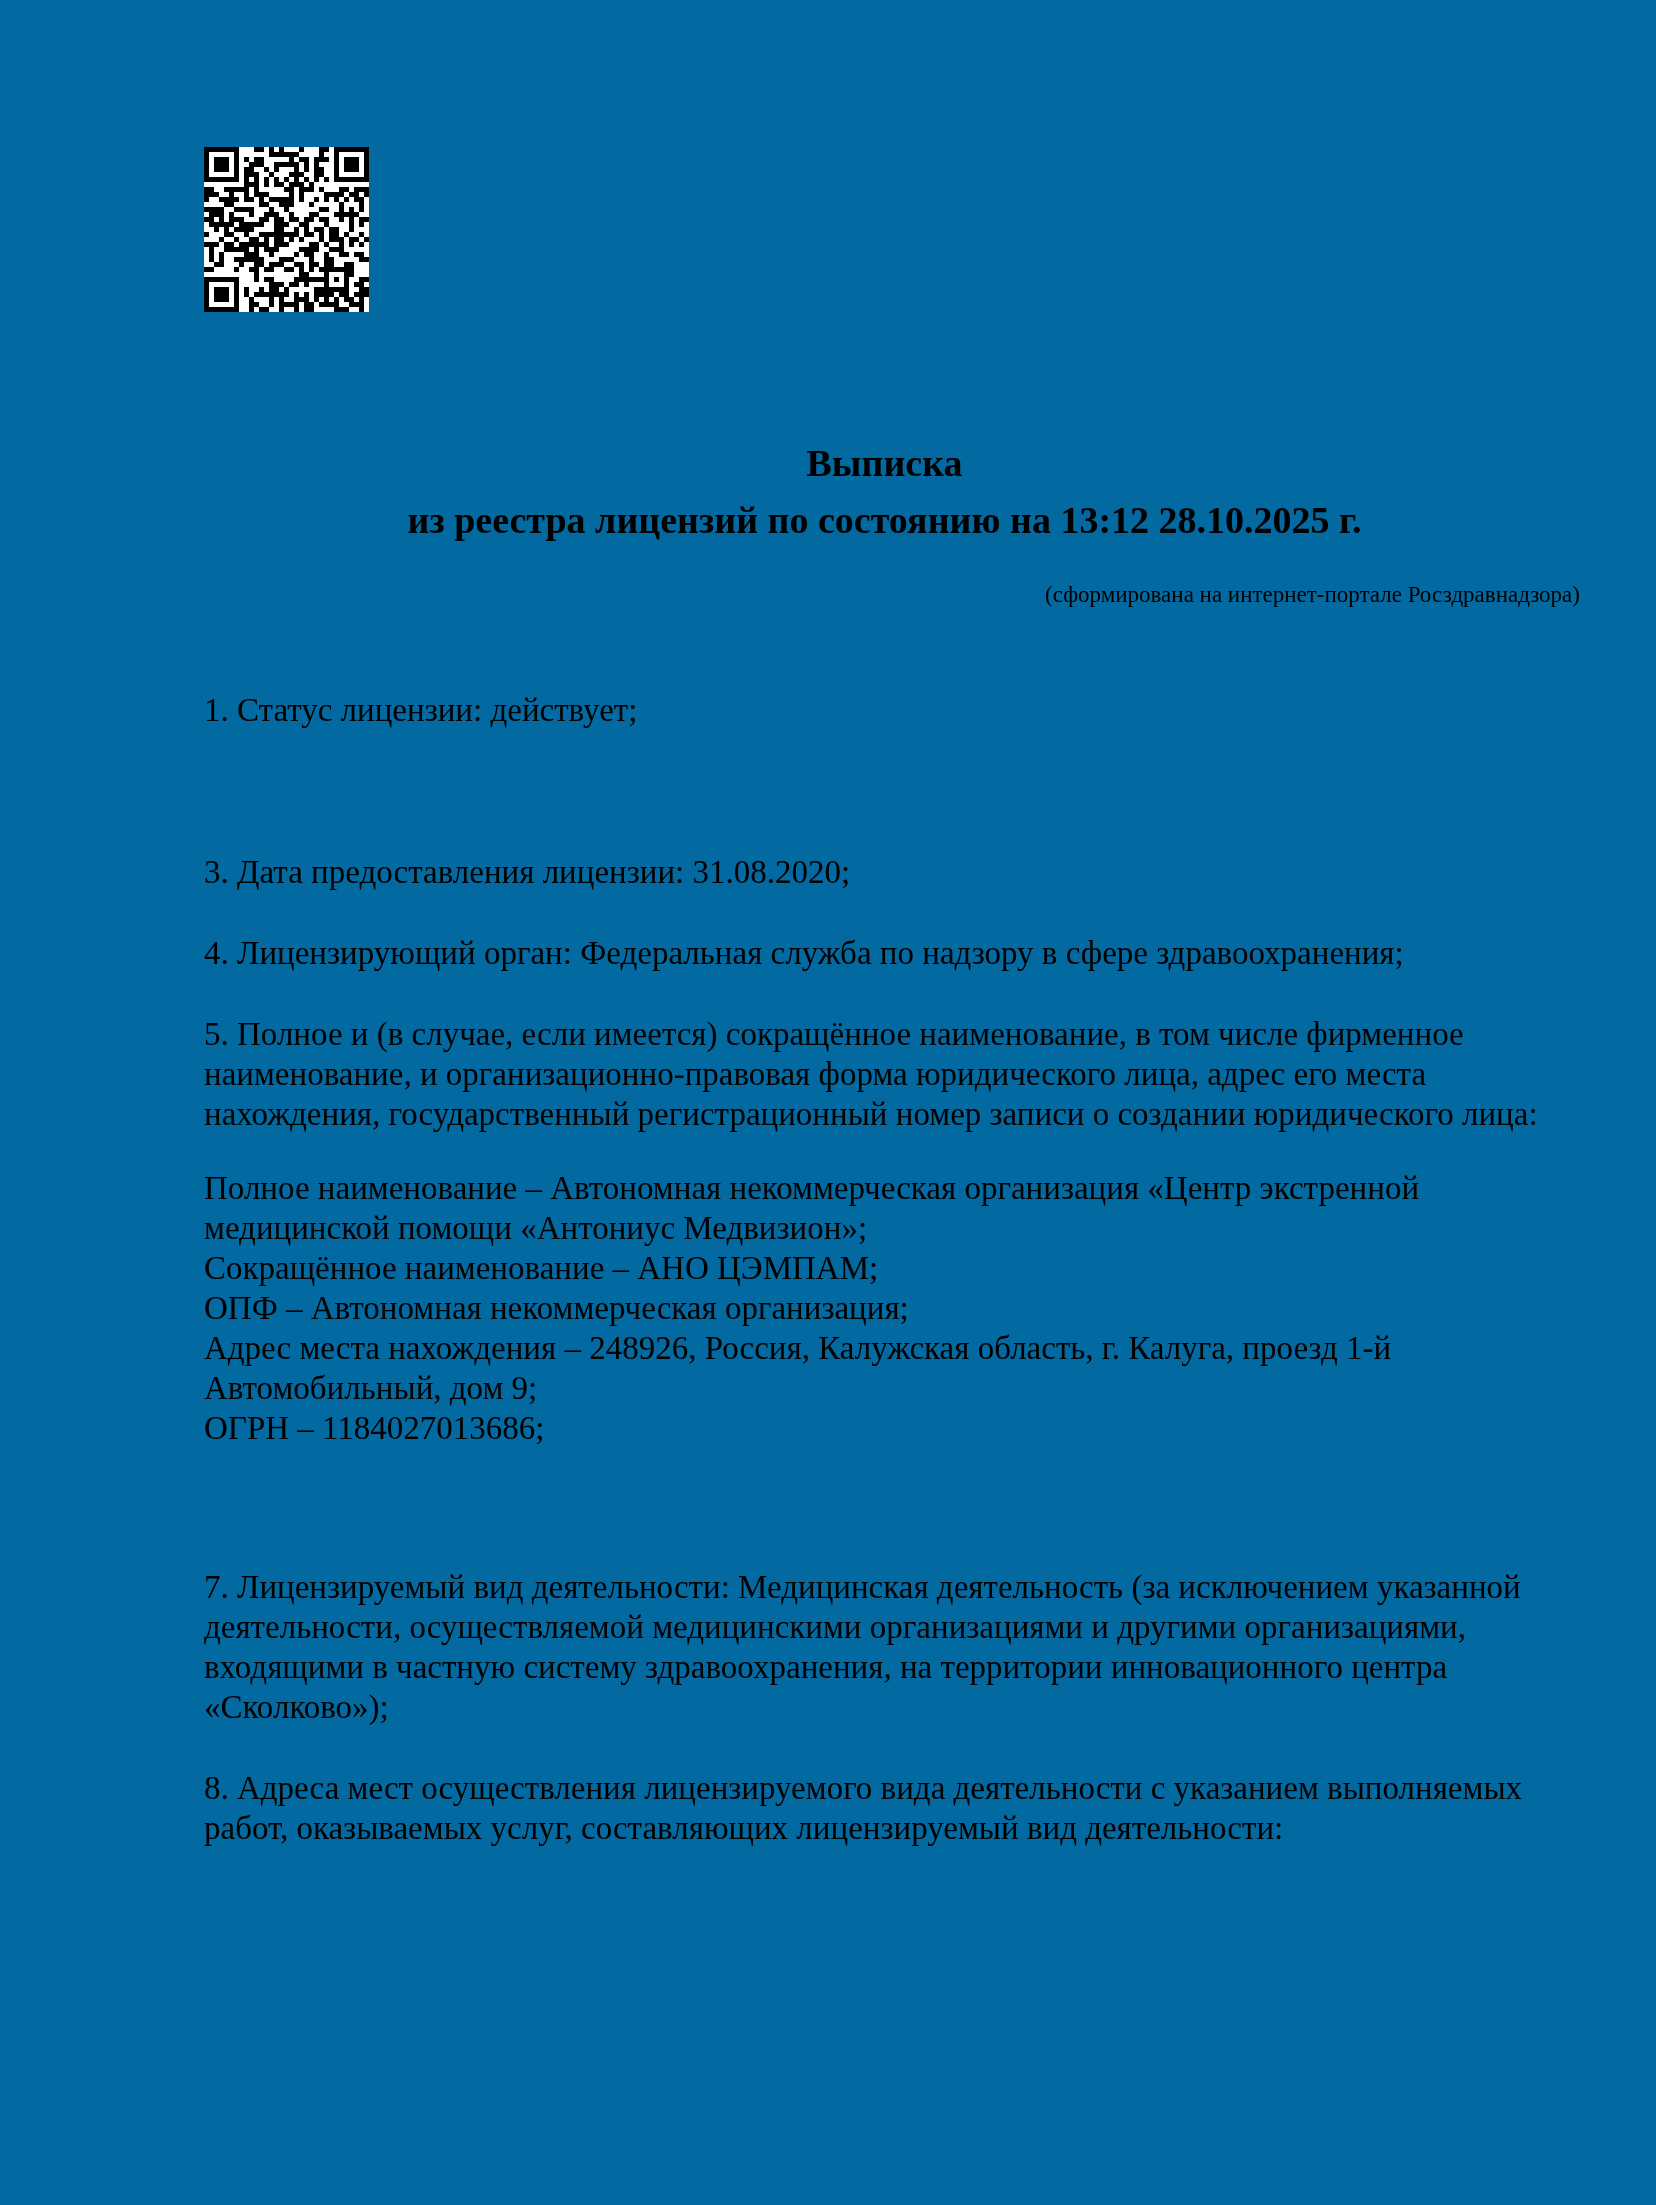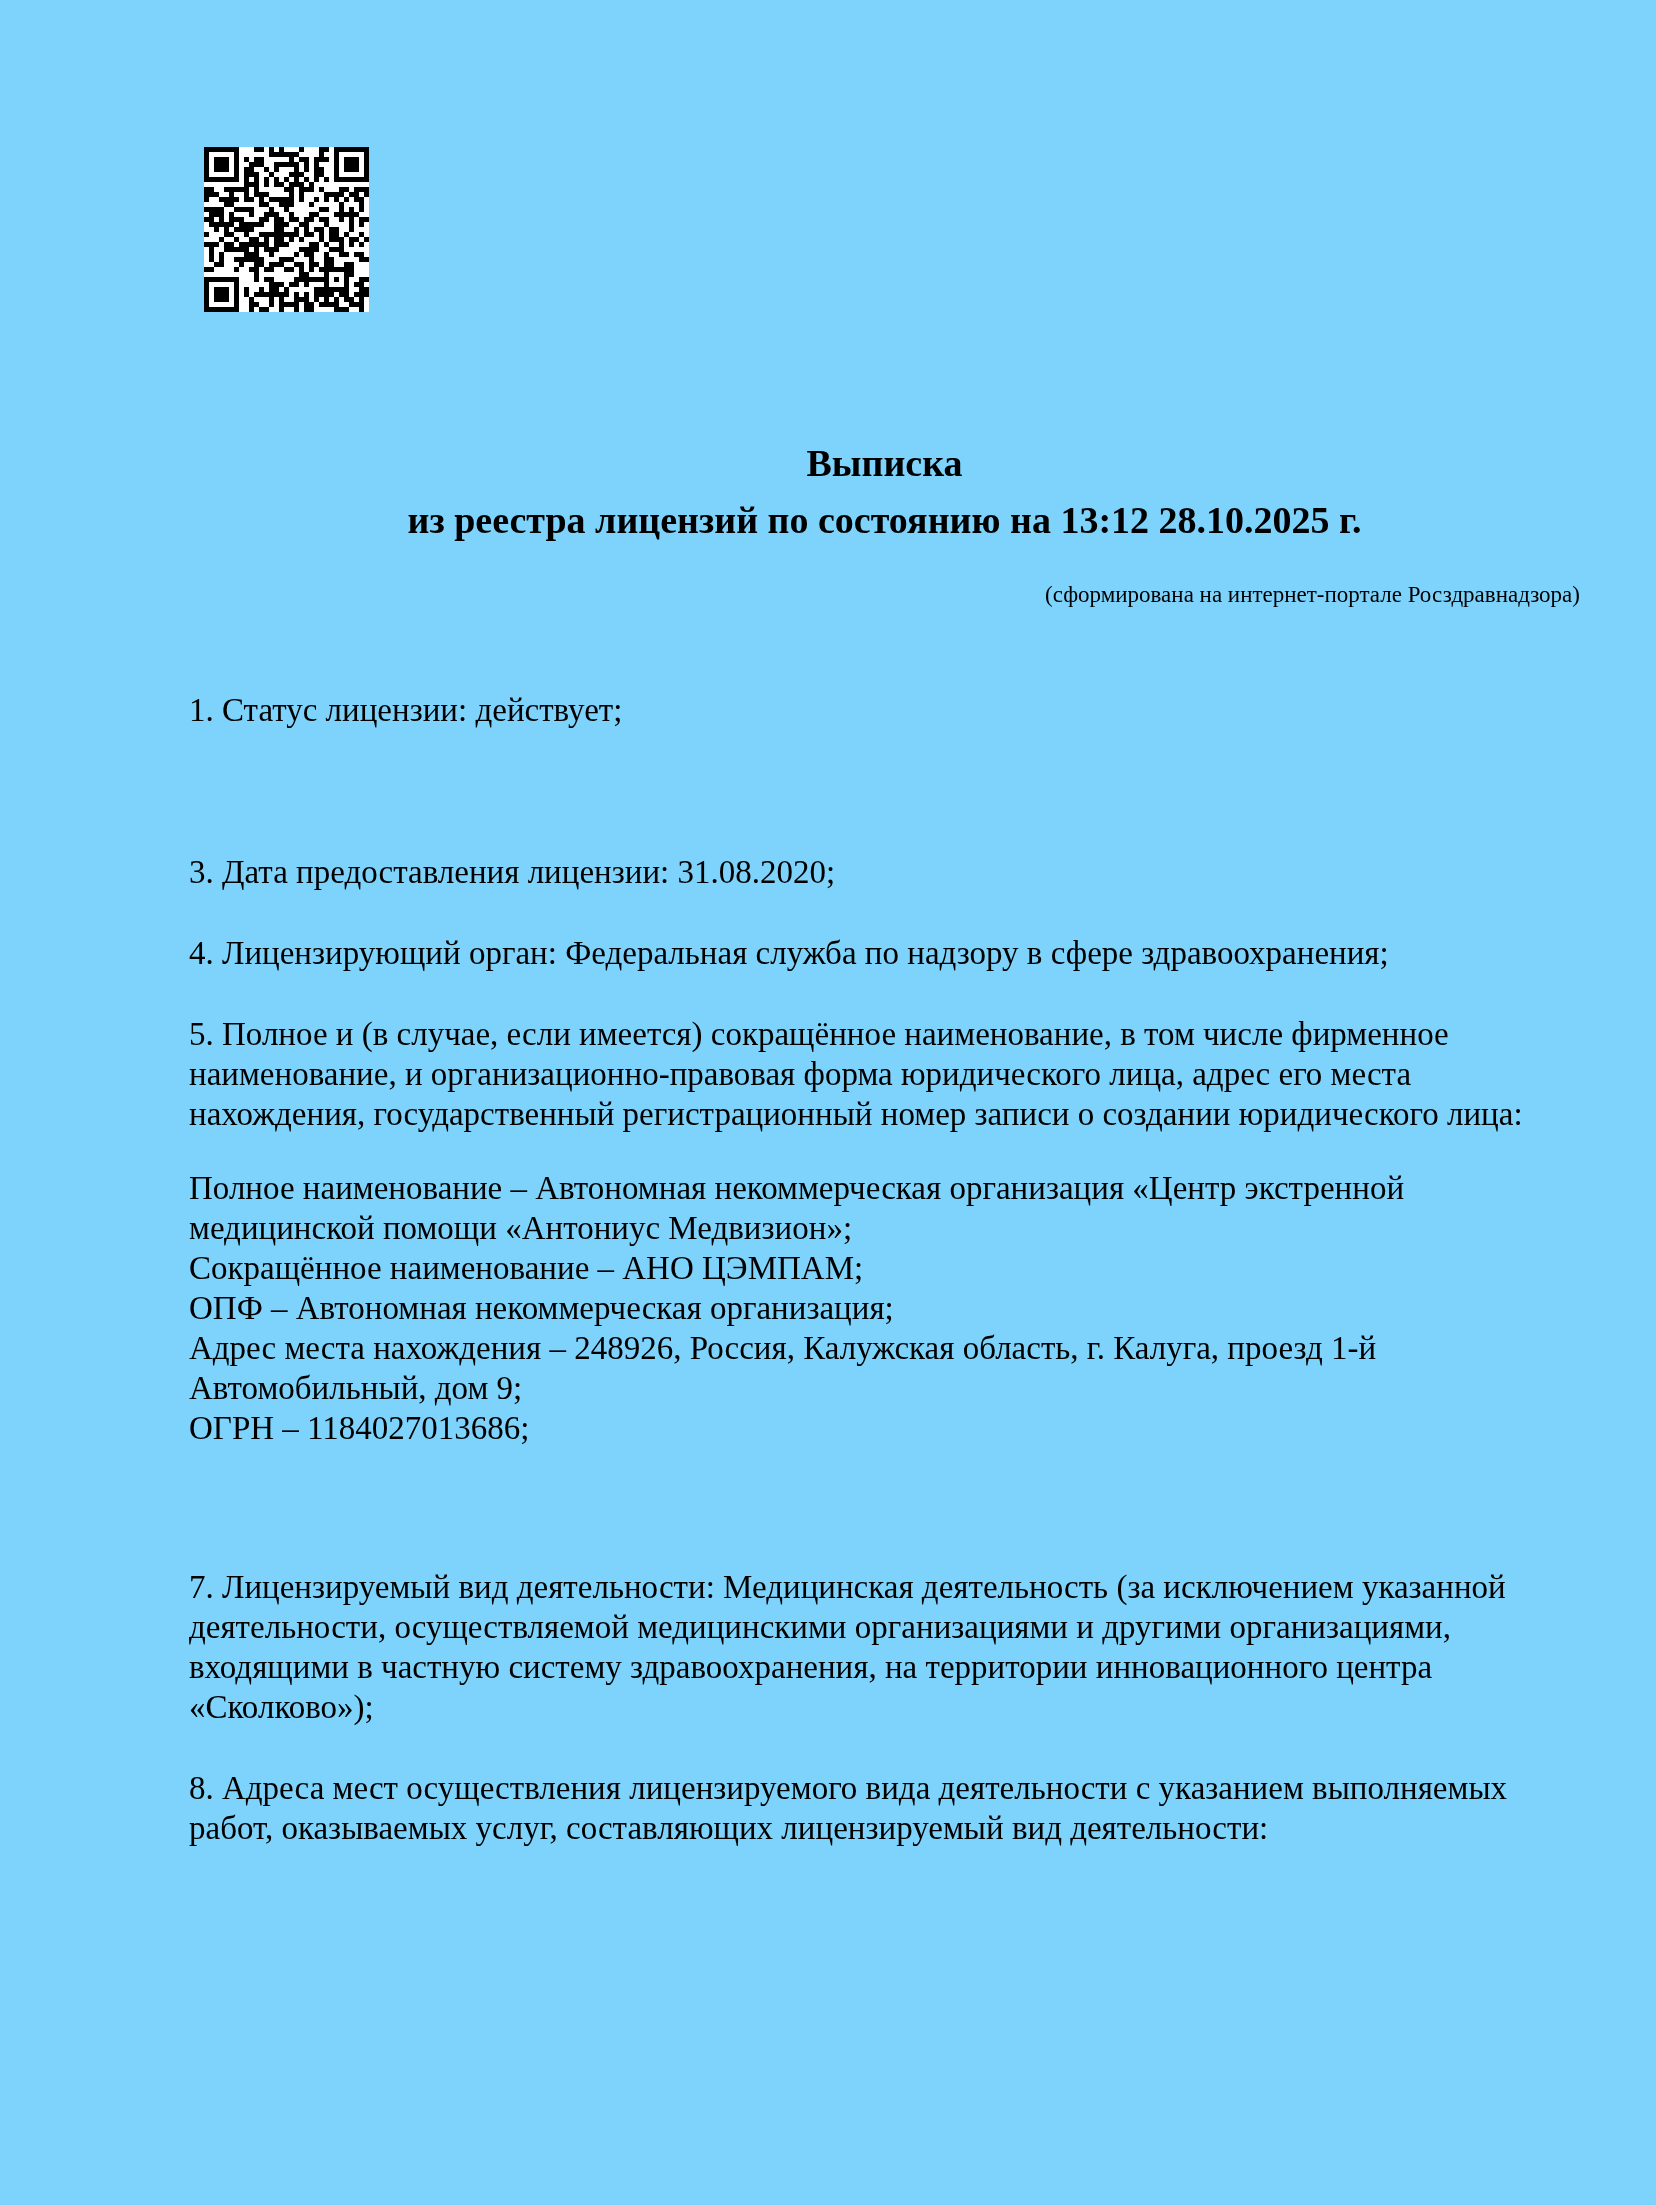--- a/index.html
+++ b/index.html
@@ -1,21 +1,21 @@
 <!DOCTYPE html>
 <html lang="ru" style="font-size:10.7px"><head>
 <meta charset="utf-8">
 <title>Выписка из реестра лицензий</title>
 <style>
   html,body{margin:0;padding:0;background:#808080;}
   .page{
     position:relative;
     width:1657px;height:2205px;
     margin:0 auto;
-    background:#7dd3fc;
+    background:#0369a1;
     font-family:"Liberation Serif", serif;
     color:#000000;
     font-size:33px;
     line-height:40px;
     overflow:hidden;
   }
   .qr{
     position:absolute;
     left:204px;top:147px;
     width:165px;height:165px;
@@ -30,21 +30,21 @@
     font-weight:bold;
     font-size:38px;
     line-height:57px;
   }
   .subtitle{
     top:575px;
     text-align:right;
     font-size:23px;
     line-height:39px;
   }
-  .para{white-space:normal;}
+  .para{white-space:normal;margin-left:15px;}
 </style>
 </head>
 <body>
 
 <div class="page">
 
   <svg id="qr-svg" class="qr" xmlns="http://www.w3.org/2000/svg" shape-rendering="crispEdges" viewBox="0 0 33 33">
       <rect x="0" y="0" width="33" height="33" fill="#ffffff"></rect>
       <rect x="0" y="0" width="1" height="1" fill="#000000"></rect>
       <rect x="1" y="0" width="1" height="1" fill="#000000"></rect>

